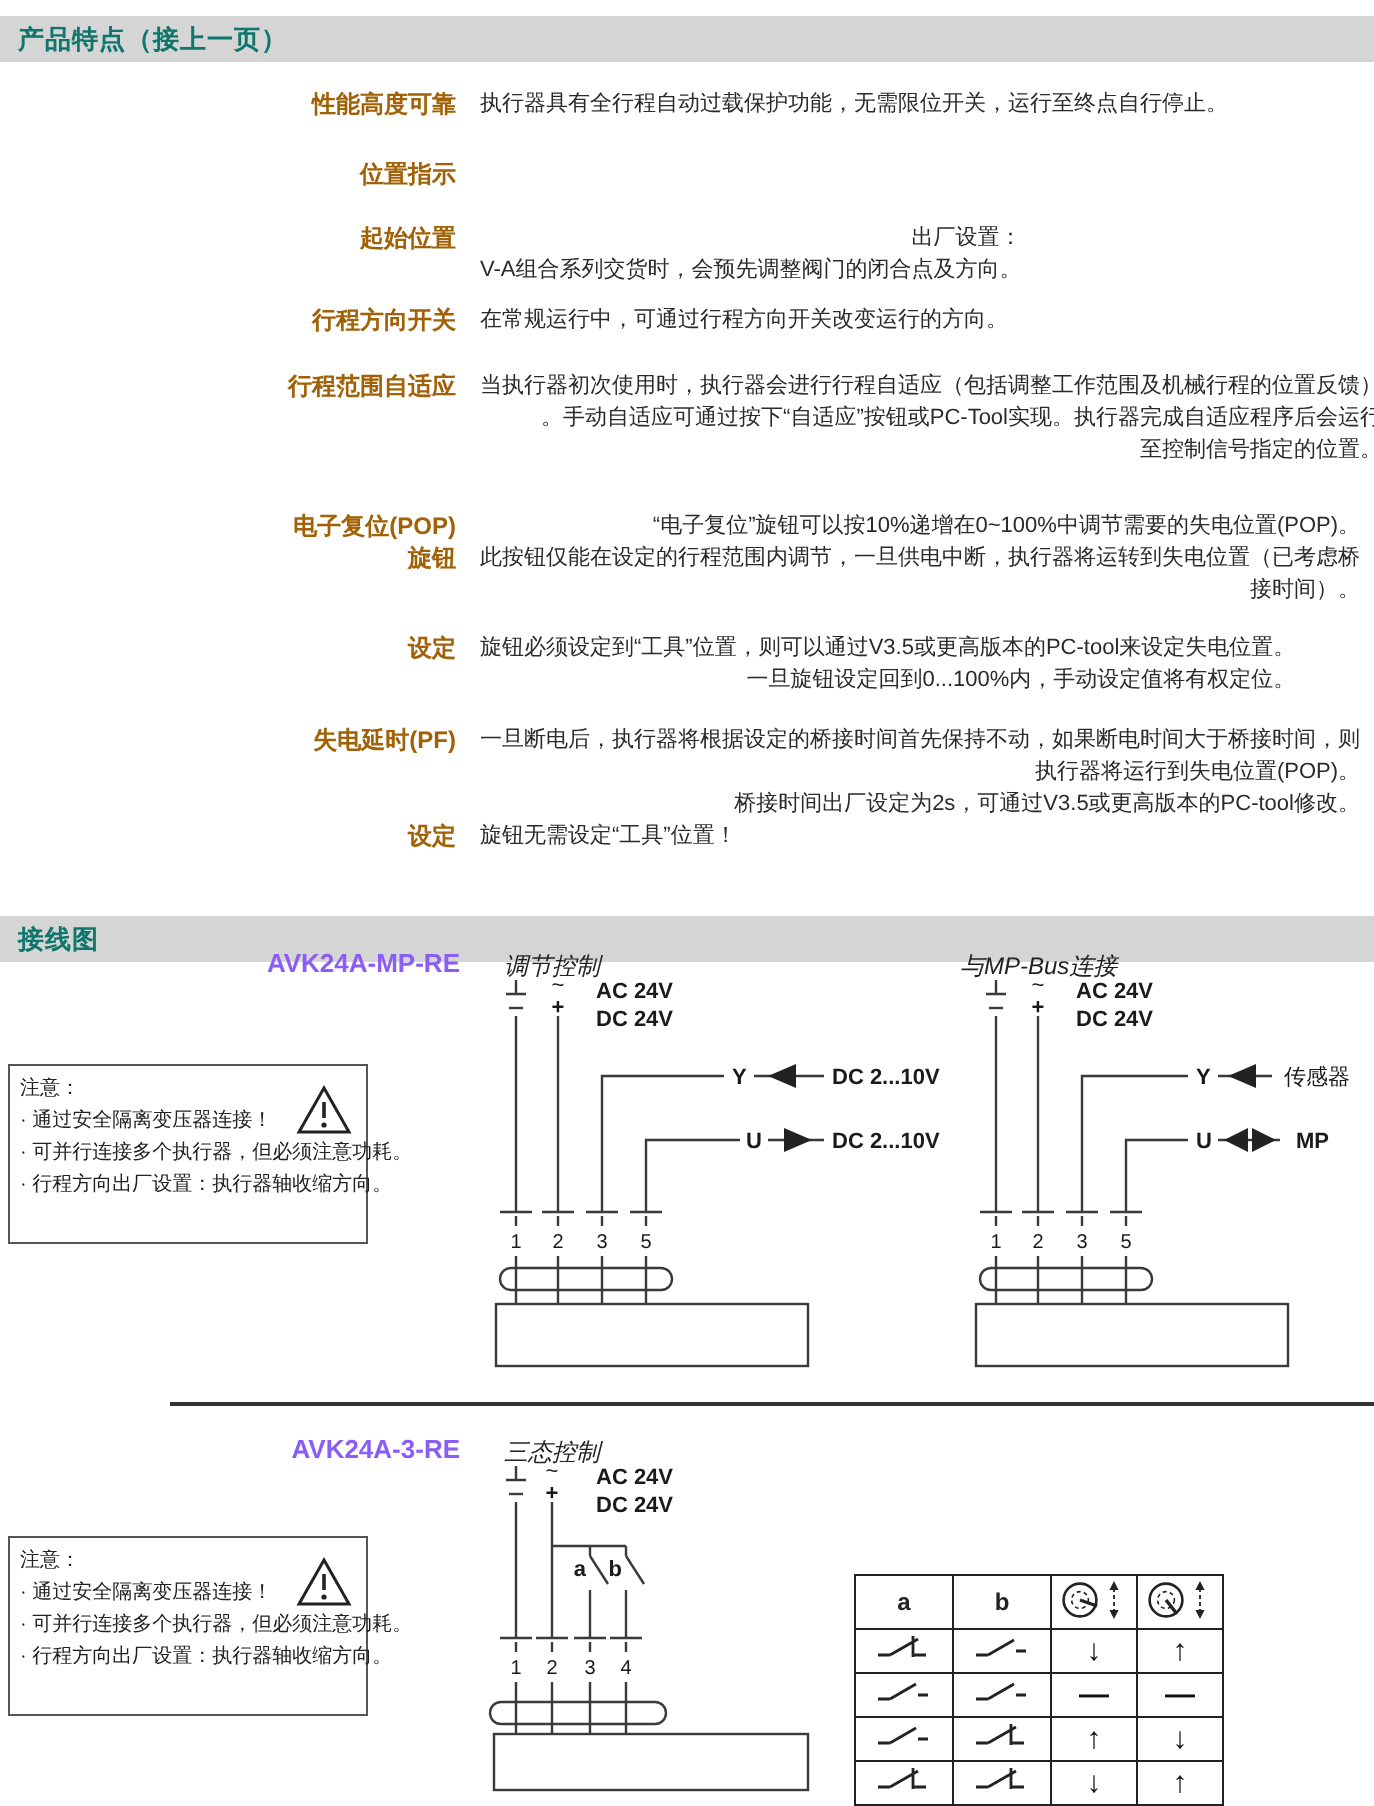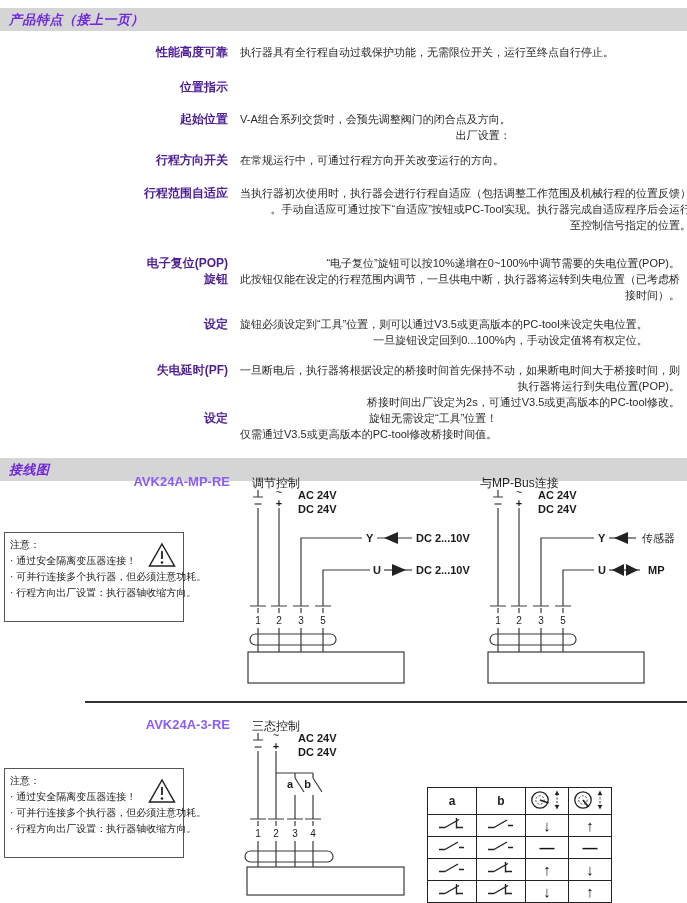--- a/index.html
+++ b/index.html
@@ -3,32 +3,32 @@
 <meta charset="utf-8">
 <style>
   html,body{margin:0;padding:0;}
   body{
     width:687px;height:903px;background:#ffffff;position:relative;overflow:hidden;
     font-family:"Liberation Sans","DejaVu Sans",sans-serif;color:#222;
   }
   .bar{
     position:absolute;left:0;width:687px;height:23px;background:#d5d5d5;
     font-weight:bold;font-size:13px;line-height:23px;padding-left:9px;
-    box-sizing:border-box;color:#6d28d9;letter-spacing:.5px;font-style:italic;
+    box-sizing:border-box;color:#0f766e;letter-spacing:.5px;
   }
   #features-bar{top:8px;}
   #features{position:absolute;top:44px;left:0;width:687px;}
   .frow{display:flex;}
-  .flabel{width:228px;text-align:right;font-weight:bold;font-size:12px;line-height:16px;flex-shrink:0;color:#4c1d95;}
+  .flabel{width:228px;text-align:right;font-weight:bold;font-size:12px;line-height:16px;flex-shrink:0;color:#a16207;}
   .flines{margin-left:12px;font-size:11px;line-height:16px;color:#2a2a2a;text-align:right;}
   .flines div{white-space:nowrap;}
   #wiring{position:absolute;top:458px;left:0;width:687px;height:445px;}
   #wiring-bar{top:0;}
   .model{position:absolute;width:100px;text-align:right;font-weight:bold;font-size:13px;color:#8b5cf6;}
-  .dtitle{position:absolute;font-size:12px;color:#222;}
+  .dtitle{position:absolute;font-size:12px;color:#222;font-style:italic;}
   .dsvg{position:absolute;}
   .notebox{
     position:absolute;left:4px;width:180px;height:90px;border:1px solid #555;
     box-sizing:border-box;padding:4px 5px;font-size:10px;line-height:16px;color:#222;
   }
   .notebox .nline{white-space:nowrap;}
   .warn{position:absolute;right:7px;top:9px;}
   #divider{position:absolute;left:85px;top:243px;width:602px;height:2px;background:#333;}
   #state-table{position:absolute;left:427px;top:329px;border-collapse:collapse;table-layout:fixed;}
   #state-table td{border:1.4px solid #222;text-align:center;vertical-align:middle;padding:0;}
@@ -55,22 +55,22 @@
   <div class="frow" style="margin-bottom:16px">
     <div class="flabel">
         <div>位置指示</div>
       </div>
   </div>
   <div class="frow" style="margin-bottom:9px">
     <div class="flabel">
         <div>起始位置</div>
       </div>
     <div class="flines">
+      <div>出厂设置：</div>
       <div>V-A组合系列交货时，会预先调整阀门的闭合点及方向。</div>
-      <div>出厂设置：</div>
     </div>
   </div>
   <div class="frow" style="margin-bottom:17px">
     <div class="flabel">
         <div>行程方向开关</div>
       </div>
     <div class="flines">
         <div>在常规运行中，可通过行程方向开关改变运行的方向。</div>
       </div>
   </div>
@@ -113,21 +113,20 @@
       <div>执行器将运行到失电位置(POP)。</div>
       <div>桥接时间出厂设定为2s，可通过V3.5或更高版本的PC-tool修改。</div>
     </div>
   </div>
   <div class="frow">
     <div class="flabel">
         <div>设定</div>
       </div>
     <div class="flines">
       <div>旋钮无需设定“工具”位置！</div>
-      <div>仅需通过V3.5或更高版本的PC-tool修改桥接时间值。</div>
     </div>
   </div>
 </div>
 
 <div id="wiring">
   <div class="bar" id="wiring-bar">接线图</div>
 
   <div class="model" style="left:130px;top:16px">AVK24A-MP-RE</div>
   <div class="dtitle" style="left:252px;top:17px">调节控制</div>
   <div class="dtitle" style="left:480px;top:17px">与MP-Bus连接</div>

